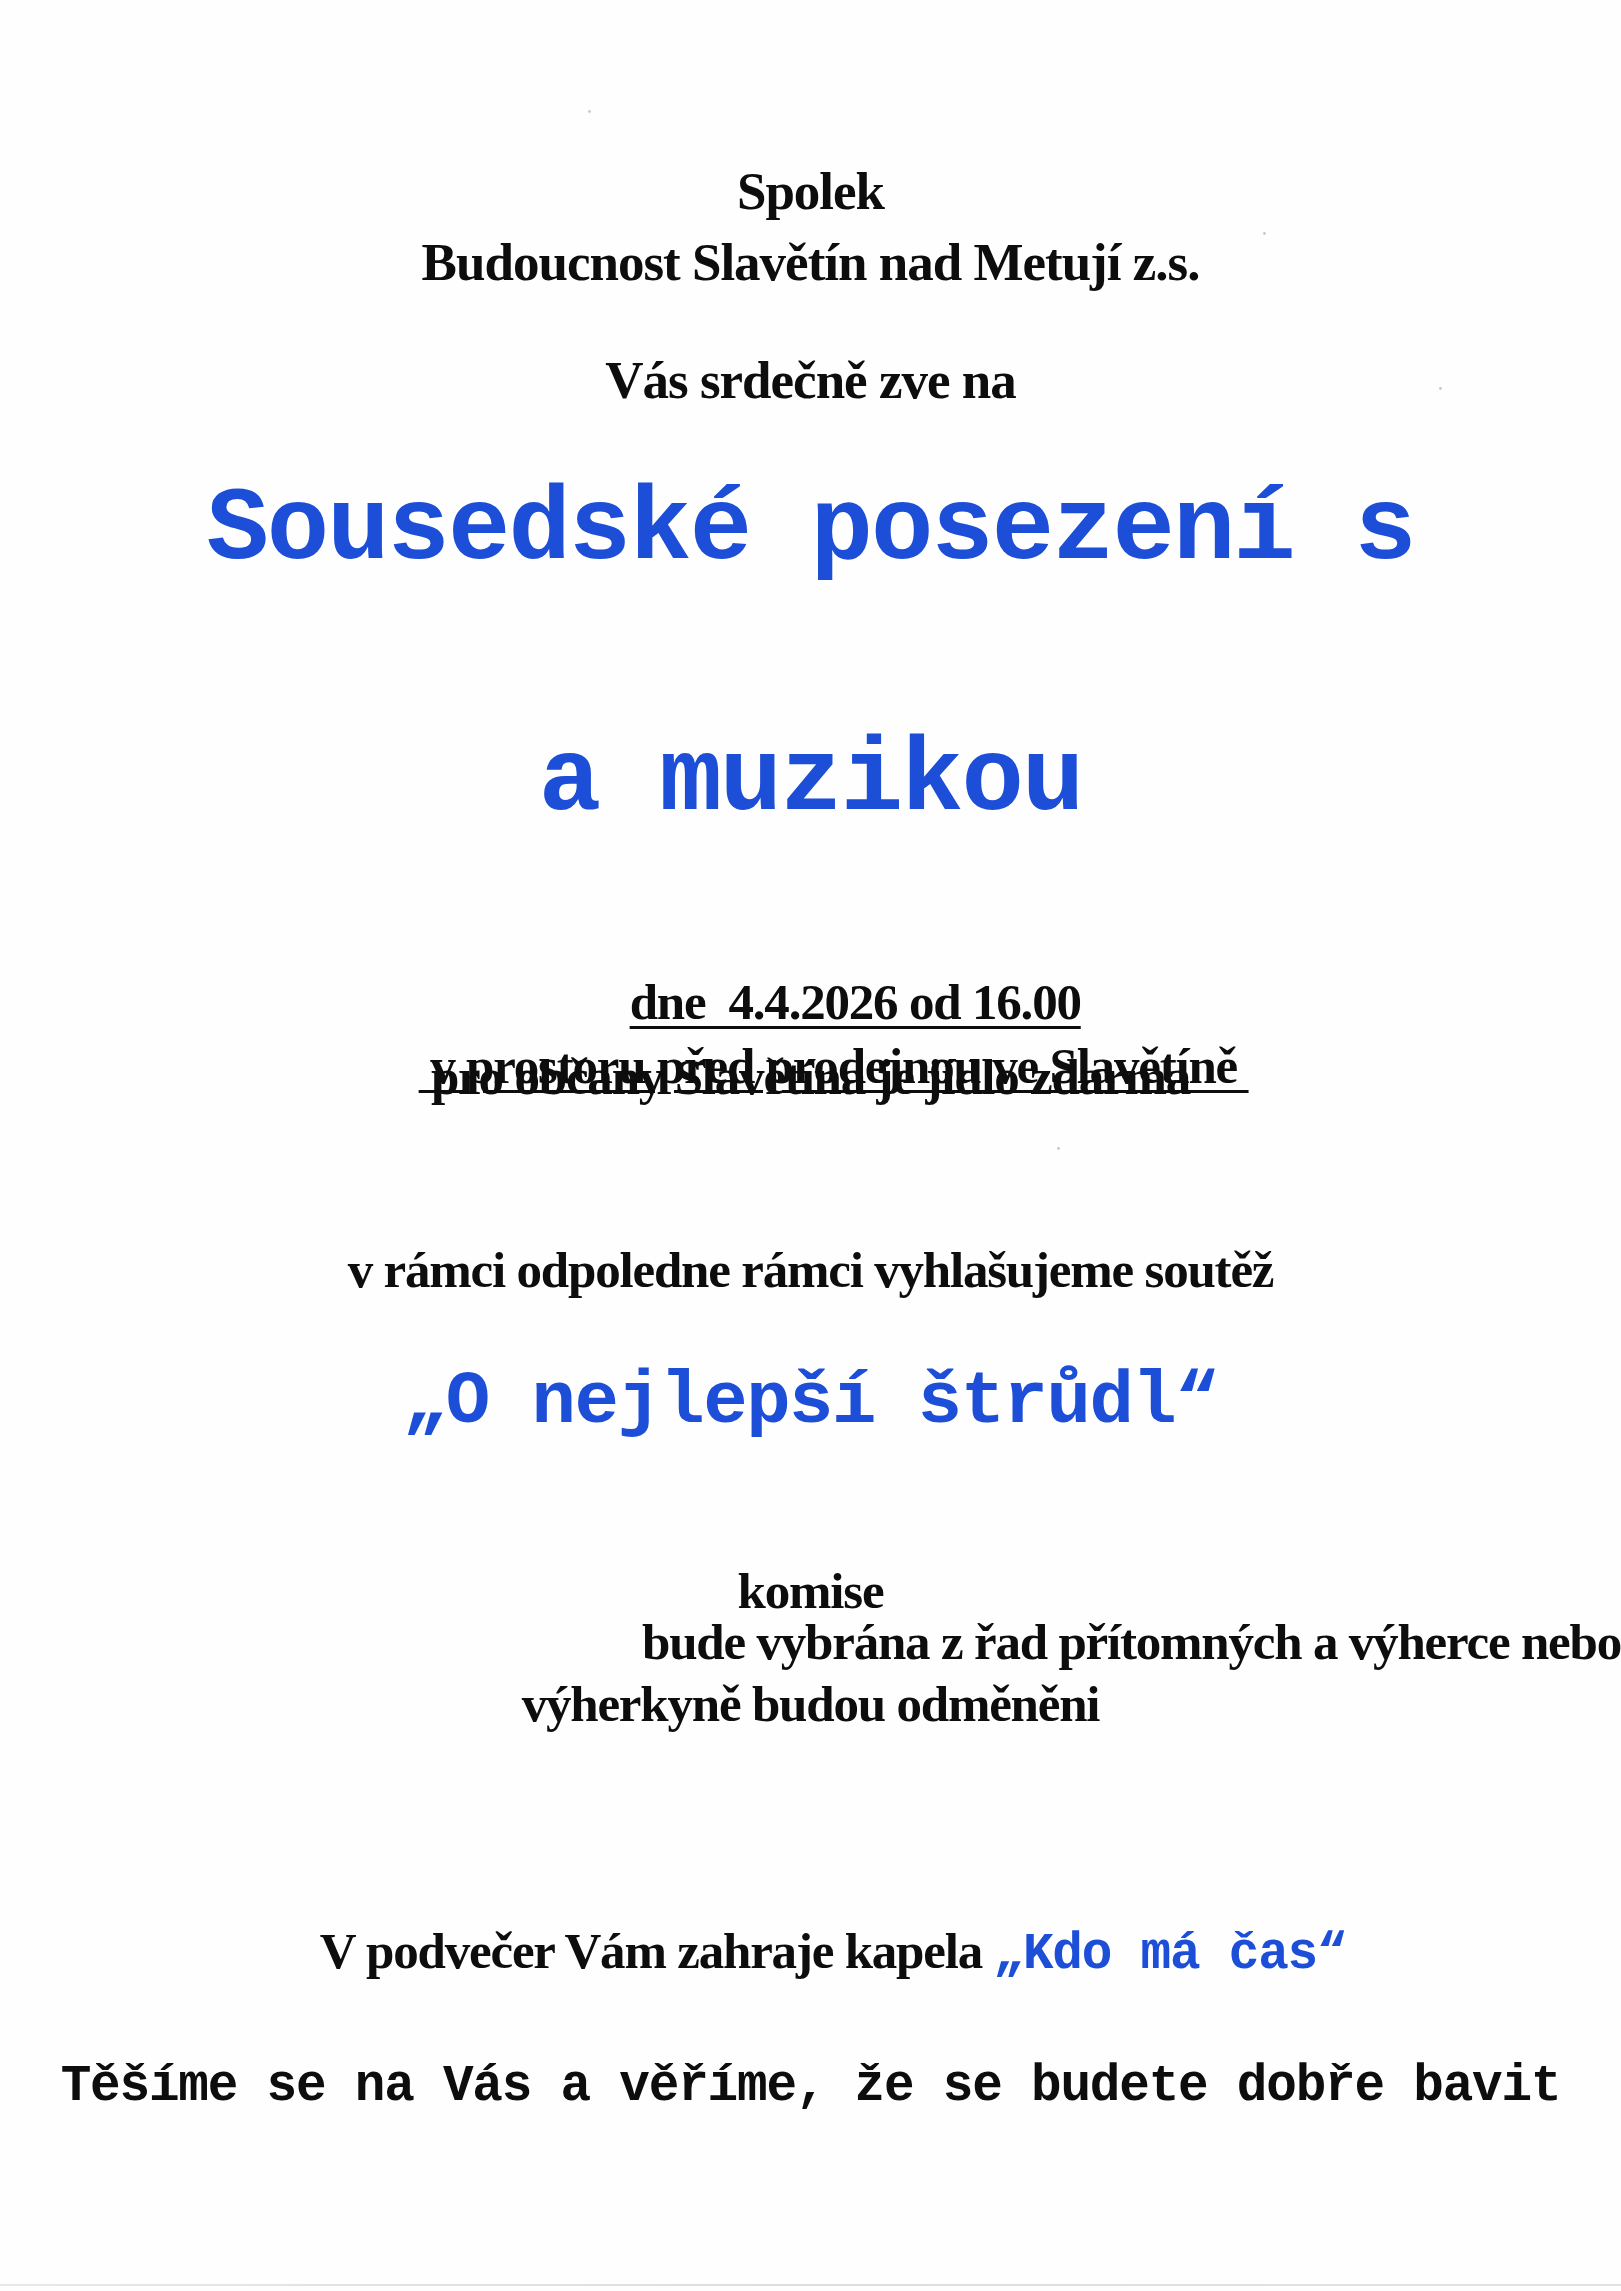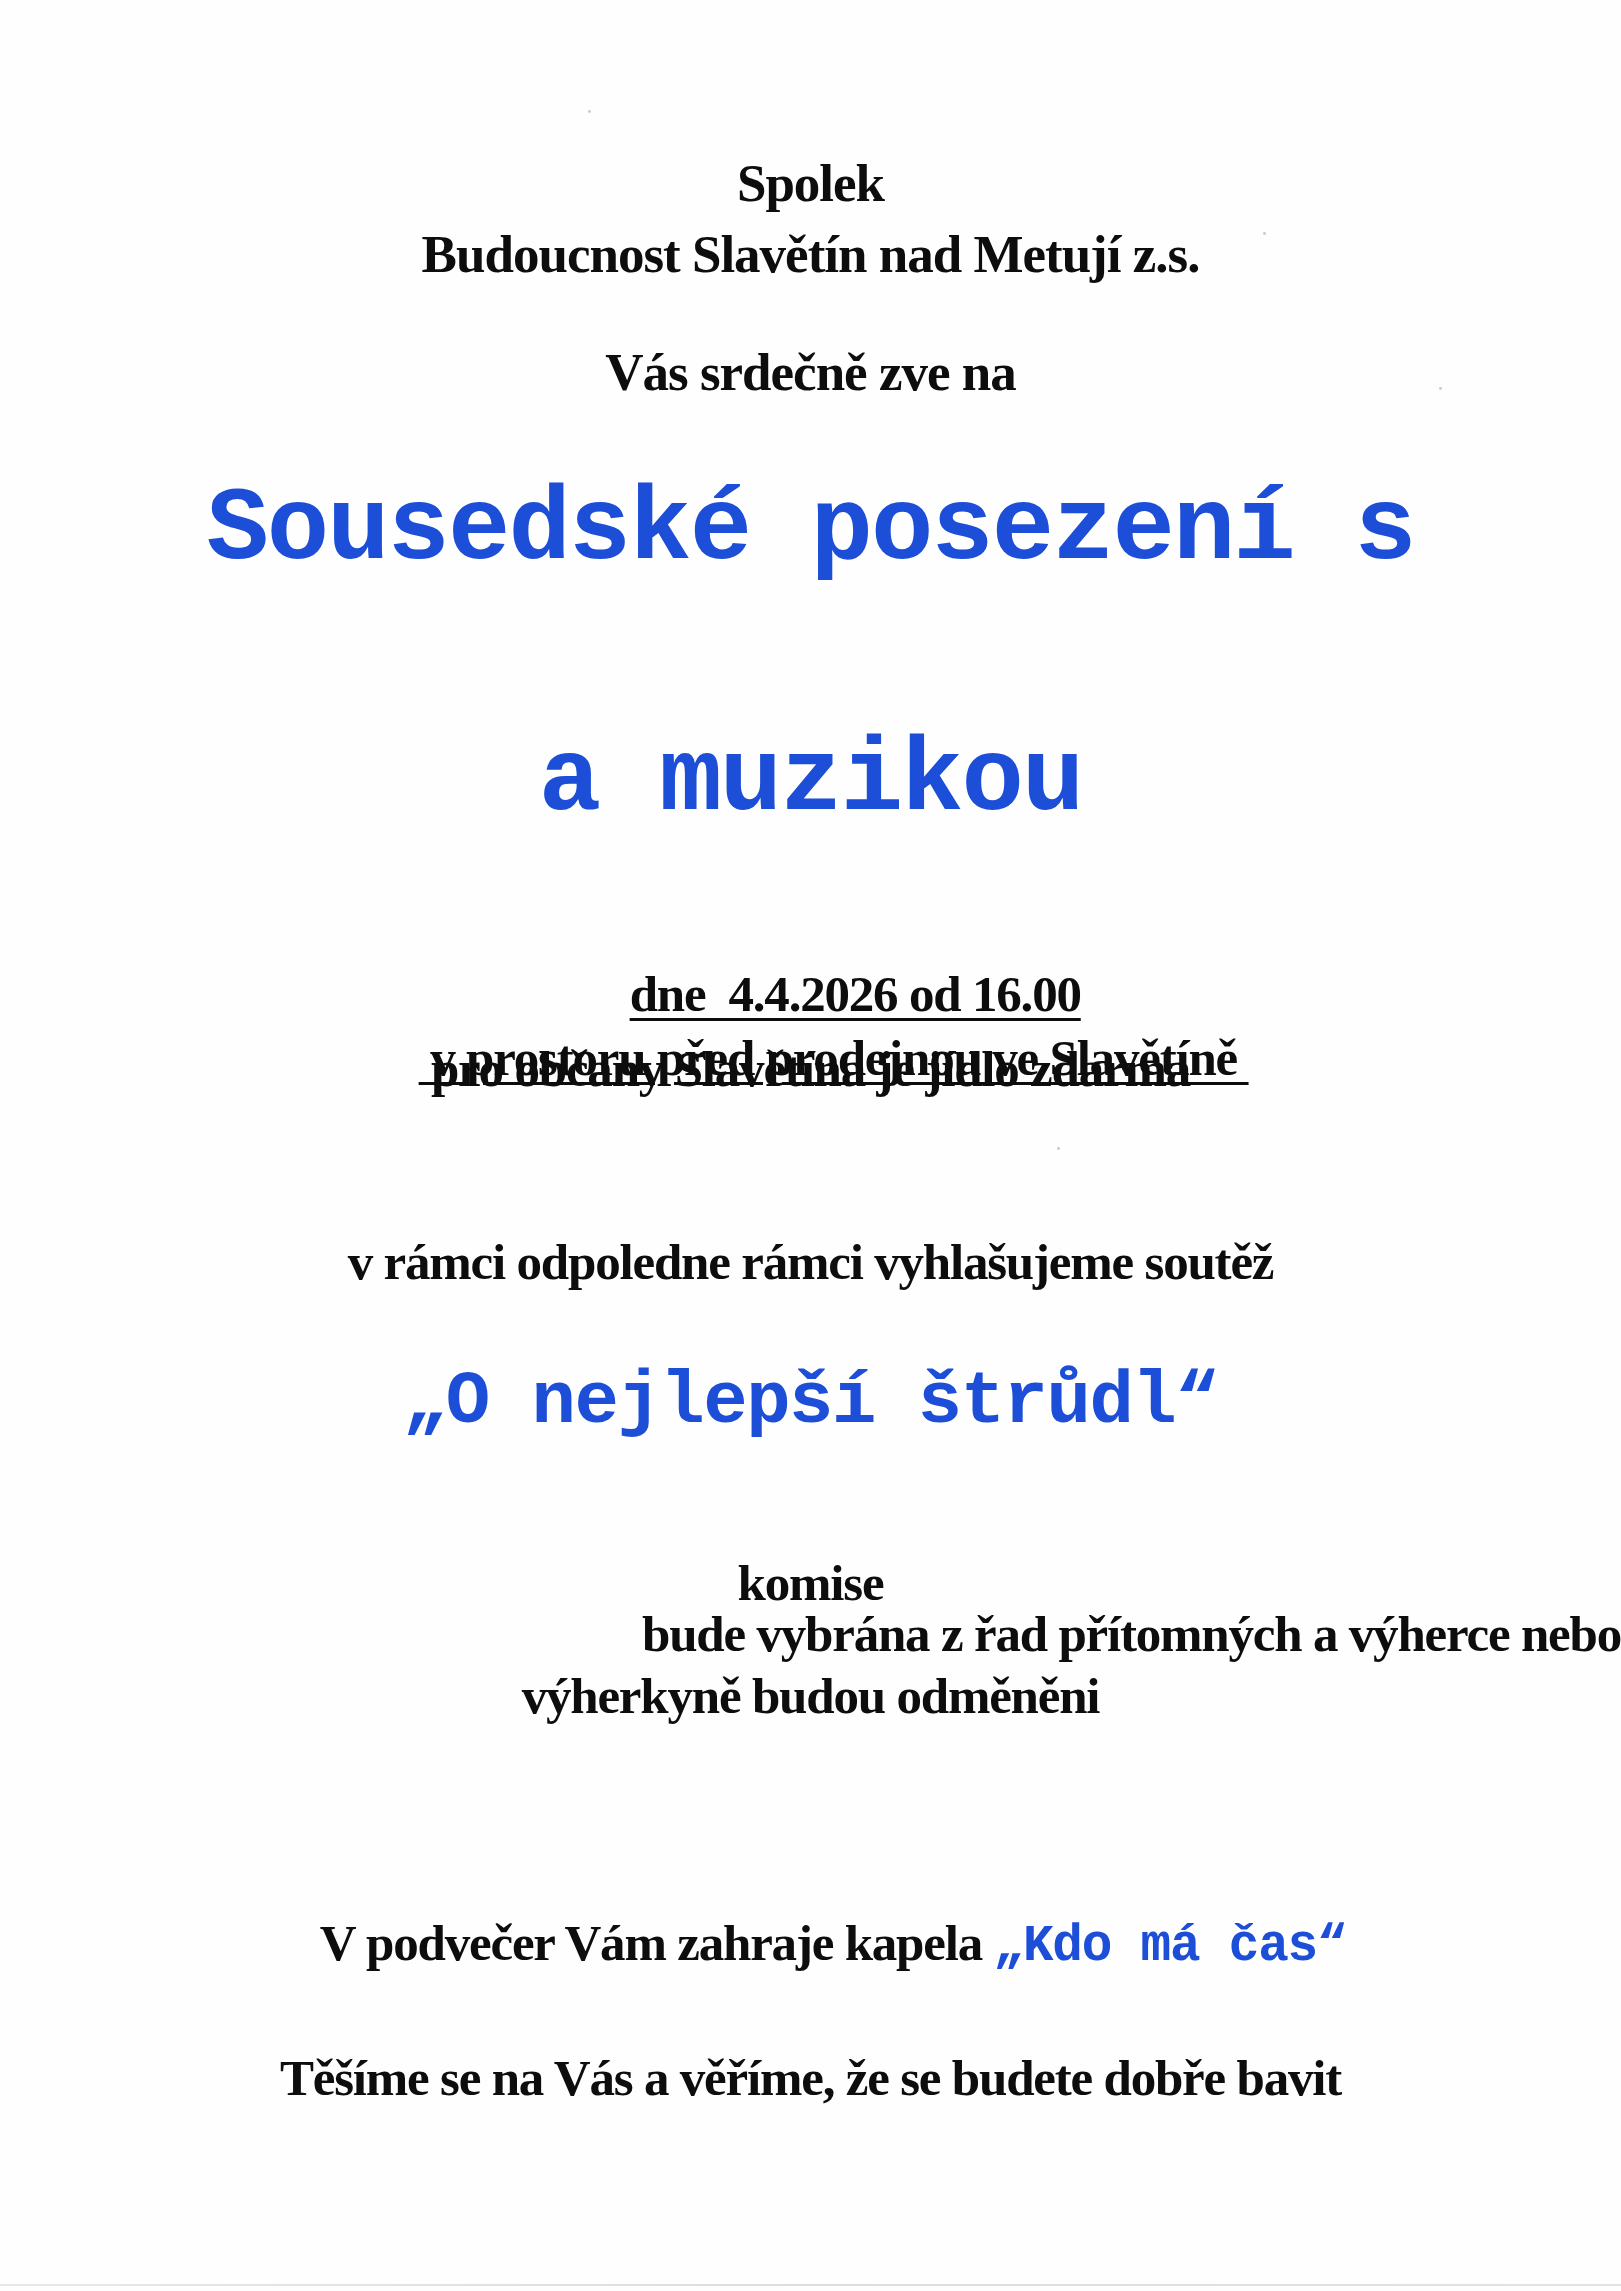--- a/index.html
+++ b/index.html
@@ -18,21 +18,21 @@
       color: #111111;
     }
     .line {
       position: absolute;
       left: 0;
       width: 1621px;
       text-align: center;
       white-space: pre;
       line-height: 1;
     }
-    .black { color: #0d0d0d; }
+    .black { color: #0d0d0d; margin-top: 8px; }
     .red { color: #1d4ed8; font-family: Liberation Mono, monospace; }
     .u { text-decoration: underline; text-decoration-thickness: 2.9px; text-underline-offset: 6.9px; }
 
     .s-header { font-size: 53px; letter-spacing: -1px; }
     .s-title { font-size: 104px; letter-spacing: -2px; }
     .s-body { font-size: 51px; letter-spacing: -1.2px; }
     .s-contest { font-size: 74px; letter-spacing: -1.5px; }
 
     .scan-edge {
       position: absolute;
@@ -76,21 +76,21 @@
   <div class="line red s-contest" style="top:1365px;text-align:center;">„O nejlepší štrůdl“</div>
 
   <div class="line black s-body" style="top:1558px;">komise</div>
   <div class="line black s-body" style="top:1609px;text-align:right;">bude vybrána z řad přítomných a výherce nebo</div>
   <div class="line black s-body" style="top:1867px;">
     <span>V podvečer Vám zahraje kapela </span><span class="red">„Kdo má čas“</span>
   </div>
 
   <div class="line black s-body" style="top:1671px;">výherkyně budou odměněni</div>
 
-  <div class="line black s-body" style="top:2053px;">Těšíme se na Vás a věříme, že se budete dobře bavit</div>
+  <div class="line black s-body" style="top:2053px;font-family:Liberation Mono, monospace;">Těšíme se na Vás a věříme, že se budete dobře bavit</div>
 
   <div class="speck" style="left:588px; top:110px;"></div>
   <div class="speck" style="left:1263px; top:232px;"></div>
   <div class="speck" style="left:1439px; top:387px;"></div>
   <div class="speck" style="left:1057px; top:1147px;"></div>
   <div class="scan-edge"></div>
 </div>
 
 
 </body></html>

